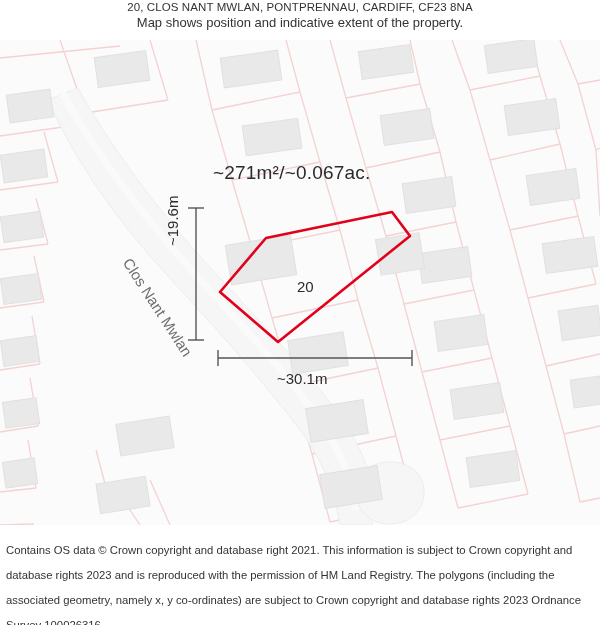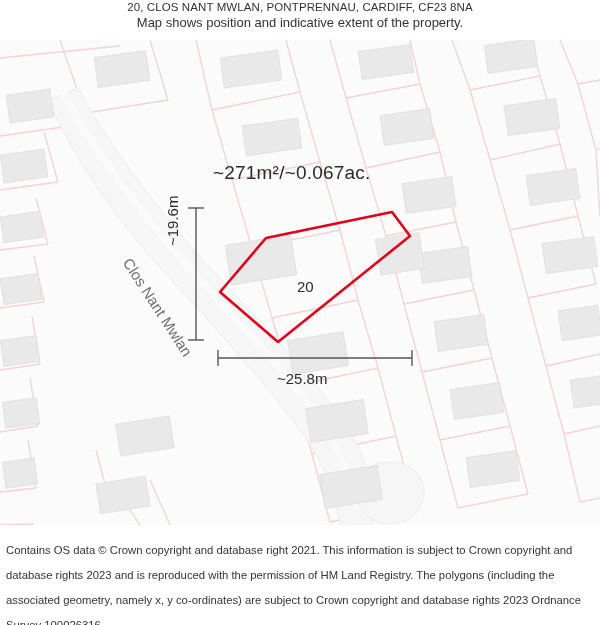--- a/index.html
+++ b/index.html
@@ -274,21 +274,21 @@
         <line x1="188" y1="300" x2="204" y2="300"></line>
 
         <line x1="218" y1="318" x2="412" y2="318"></line>
         <line x1="218" y1="310" x2="218" y2="326"></line>
         <line x1="412" y1="310" x2="412" y2="326"></line>
       </g>
     </svg>
 
     <div class="map-label" id="area-label">~271m²/~0.067ac.</div>
     <div class="map-label" id="plot-number">20</div>
-    <div class="map-label" id="width-label">~25.8m</div>
+    <div class="map-label" id="width-label">~30.1m</div>
     <div class="map-label" id="height-label">~19.6m</div>
     <div class="map-label" id="street-label">Clos Nant Mwlan</div>
   </div>
 
   <div class="footer">
     <p>Contains OS data © Crown copyright and database right 2021. This information is subject to Crown copyright and database rights 2023 and is reproduced with the permission of HM Land Registry. The polygons (including the associated geometry, namely x, y co-ordinates) are subject to Crown copyright and database rights 2023 Ordnance Survey 100026316.</p>
   </div>
 
 </div>
 

